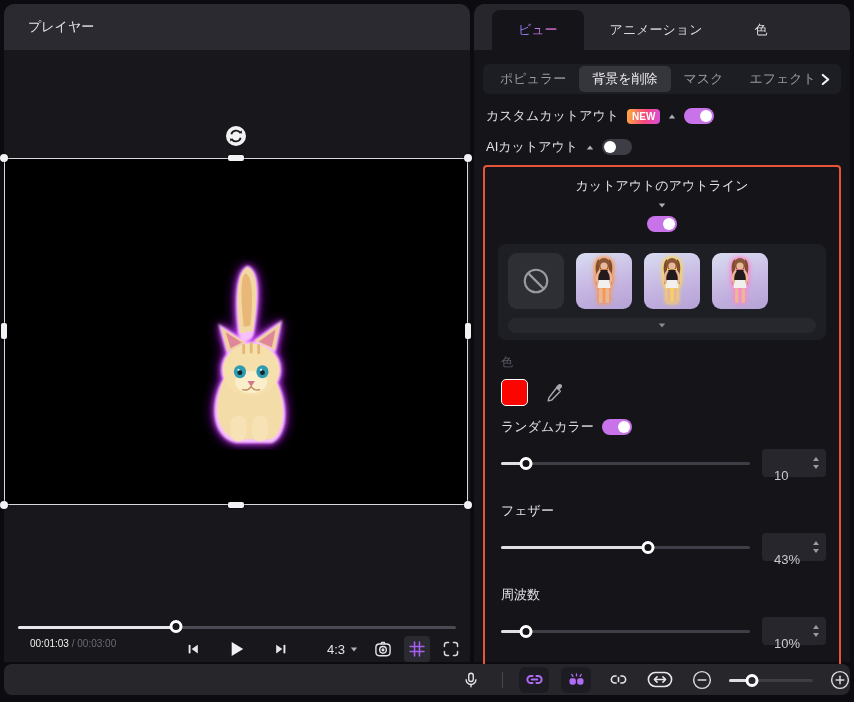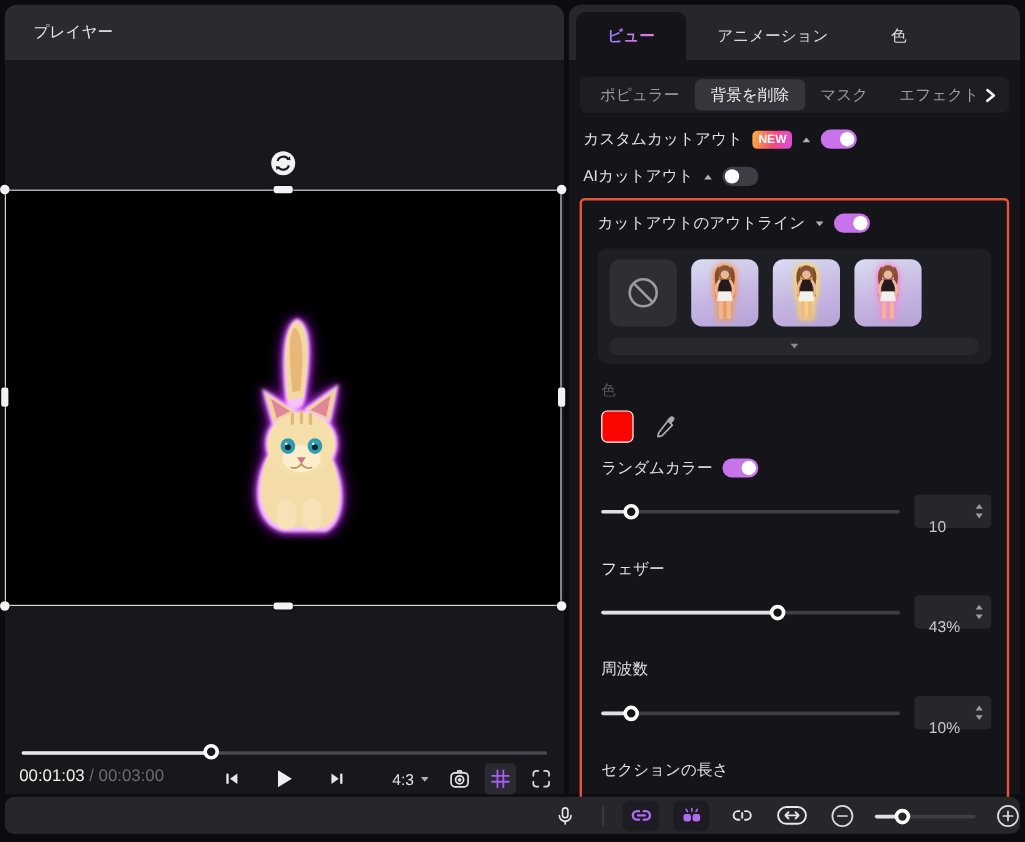--- a/index.html
+++ b/index.html
@@ -22,34 +22,34 @@
 
   .cat-svg { position:absolute; left:189px; top:96px; }
 
   .seek-row { position:absolute; left:14px; right:14px; top:570px; height:14px; }
   .seek-track { position:absolute; top:6px; left:0; right:0; height:3px; border-radius:2px; background:#4a4a52; }
   .seek-fill { position:absolute; top:6px; left:0; height:3px; border-radius:2px; background:#e8e8ec; }
   .seek-knob { position:absolute; top:0; width:13px; height:13px; border-radius:50%;
     background:#17171c; border:3px solid #fff; transform:translateX(-50%); }
 
   .controls-row { position:absolute; left:0; right:0; top:584px; height:30px; }
-  .timecode { position:absolute; left:12px; top:4px; font-size:14px; color:#efefe9; }
+  .timecode { position:absolute; left:26px; top:4px; font-size:10px; color:#efefe9; }
   .timecode .total { color:#6b6b74; }
   .transport { position:absolute; left:50%; top:0; transform:translateX(-50%);
     display:flex; align-items:center; gap:18px; height:30px; }
   .right-ctrls { position:absolute; right:6px; top:0; height:30px; display:flex; align-items:center; gap:8px; }
   .ratio-btn { display:flex; align-items:center; gap:5px; color:#e4e4e8; font-size:13px; padding:2px 4px; }
   .icon-btn { width:26px; height:26px; display:flex; align-items:center; justify-content:center; border-radius:4px; }
   .icon-btn.active { background:#2a2a31; }
 
   
   .props-panel { position:absolute; left:474px; top:4px; width:376px; height:658px; }
   .tabs-header { height:46px; background:#26262c; border-radius:10px 10px 0 0; display:flex; align-items:flex-end; }
   .tab { height:40px; padding:0 26px; display:flex; align-items:center; font-size:13px; color:#dcdcdf; }
-  .tab.active { background:#141419; border-radius:8px 8px 0 0; margin-left:6px; font-weight:bold;
+  .tab.active { background:#141419; border-radius:8px 8px 0 0; margin-left:18px; font-weight:normal;
     background-clip:padding-box; }
   .tab.active span { background:linear-gradient(90deg,#8f7bff,#f077d8);
     -webkit-background-clip:text; background-clip:text; color:transparent; }
   .props-body { position:absolute; top:46px; left:0; right:0; bottom:0; background:#141419; padding:14px 9px 0 9px; }
 
   .subtabs { height:30px; background:#1d1d24; border-radius:6px; display:flex; align-items:center;
     padding:0 4px; position:relative; }
   .subtab { padding:4px 13px; font-size:13px; color:#9a9aa2; border-radius:5px; white-space:nowrap; }
   .subtab.active { background:#35353c; color:#f0f0f2; }
   .subtab-more { position:absolute; right:6px; top:5px; width:20px; height:20px;
@@ -63,21 +63,21 @@
     border-top:5px solid #b0b0b8; }
   .toggle { width:30px; height:16px; border-radius:8px; background:#3d3d46; position:relative; flex:none; }
   .toggle .knob { position:absolute; top:2px; left:2px; width:12px; height:12px; border-radius:50%; background:#fff; }
   .toggle.on { background:#c873ea; }
   .toggle.on .knob { left:16px; }
   .new-badge { font-size:10px; font-weight:bold; color:#fff; padding:2px 5px; border-radius:4px;
     background:linear-gradient(100deg,#ffb03a,#f5487f 55%,#d84fe0); }
 
   .outline-section { margin-top:9px; border:2px solid #e8543a; border-radius:4px;
     padding:10px 13px 12px 13px; height:503px; }
-  .outline-header { display:flex; align-items:center; gap:8px; }
+  .outline-header { display:flex; align-items:center; gap:8px;flex-direction:column; }
 
   .thumbs-box { margin-top:12px; background:#1e1e25; border-radius:8px; padding:9px 10px 7px 10px; }
   .thumbs-row { display:flex; gap:12px; }
   .thumb { width:56px; height:56px; border-radius:9px; display:flex; align-items:center; justify-content:center; overflow:hidden; }
   .thumb.none { background:#2e2e35; }
   .thumb.style { background:linear-gradient(165deg,#d9ddf1 0%,#c6b6e2 55%,#b5a2d6 100%); }
   .thumb.style svg { filter:drop-shadow(0 0 2.5px var(--glow)) drop-shadow(0 0 1.5px var(--glow)); }
   .expand-bar { margin-top:9px; height:15px; background:#27272e; border-radius:8px;
     display:flex; align-items:center; justify-content:center; }
   .expand-bar .tri-dn { border-top-color:#8a8a92; transform:scale(.8); }

